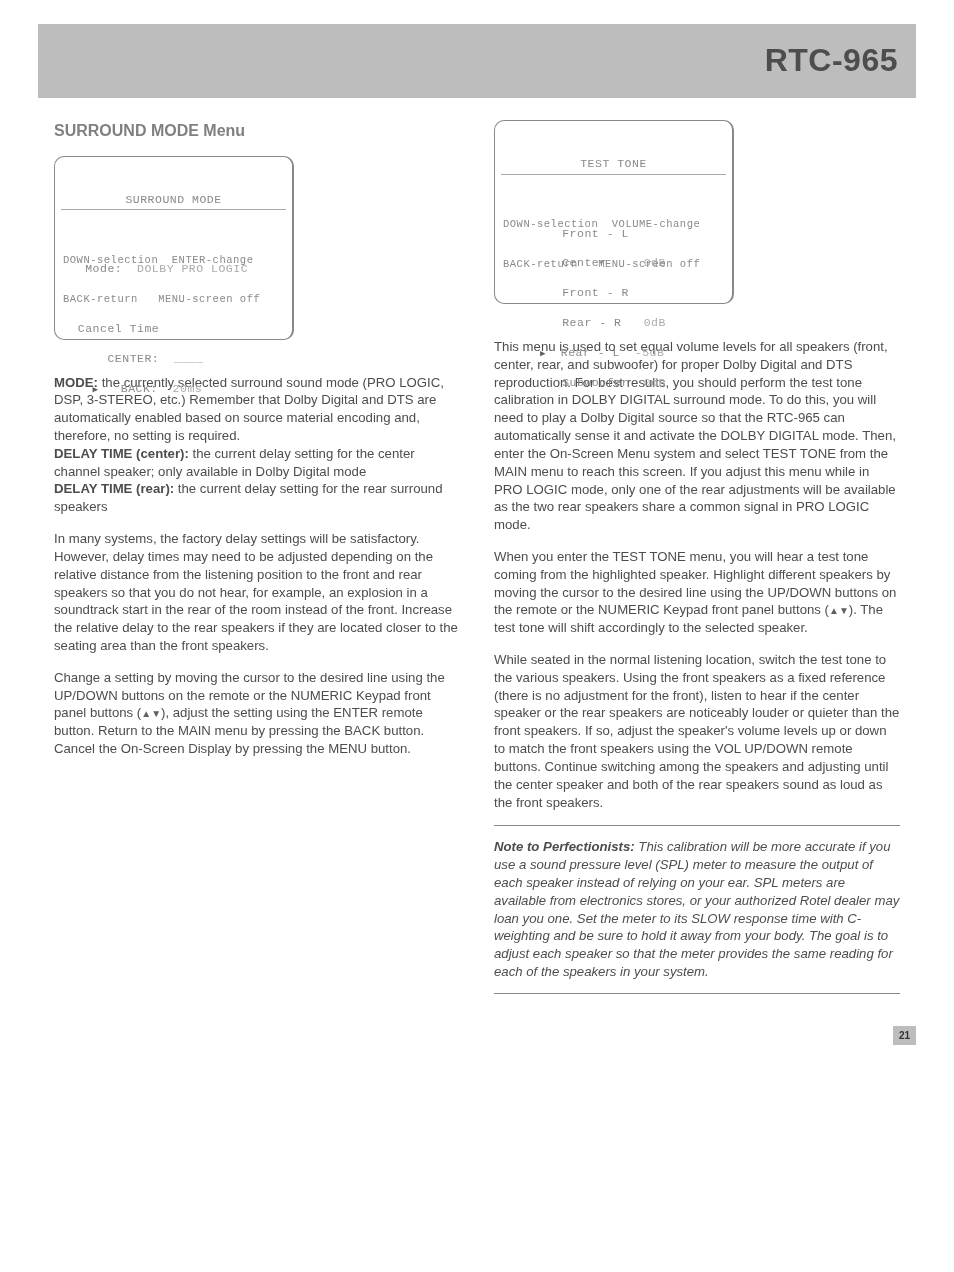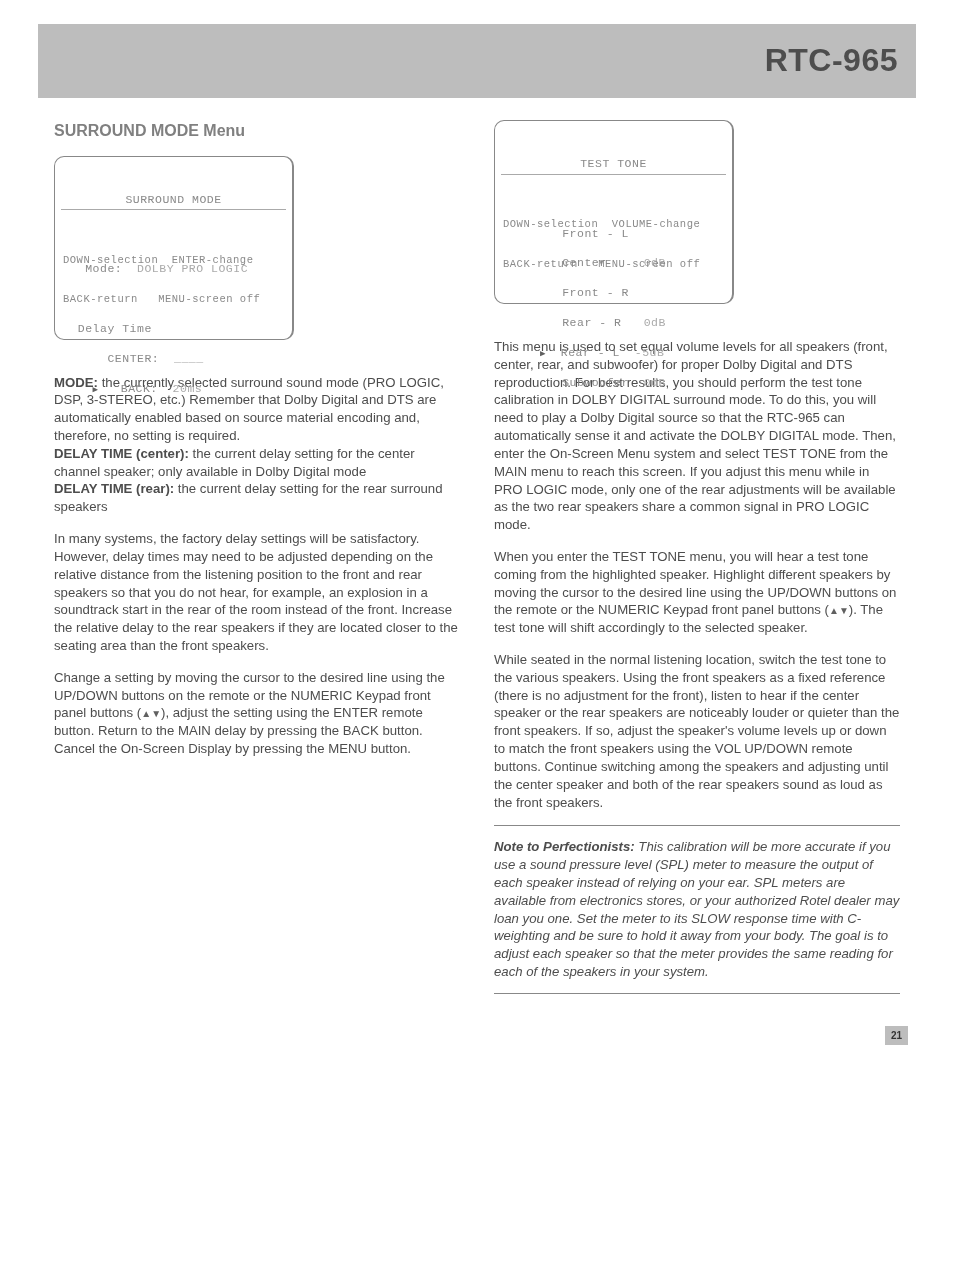--- a/index.html
+++ b/index.html
@@ -75,21 +75,21 @@
     color: #606060;
   }
   p.body { margin-bottom: 14px; font-family: Arial, Helvetica, sans-serif; font-stretch: condensed; }
   .b { font-weight: 700; }
   .up-down::before { content: "▲▼"; font-size: 10px; color: #606060; }
   hr.rule { border: none; border-top: 1px solid #888; margin: 12px 0; }
   .note-block { font-style: italic; margin: 4px 0 8px 0; font-family: Arial, Helvetica, sans-serif; }
   .note-block .b { }
   .page-number {
     position: absolute;
-    right: 46px;
+    right: 38px;
     margin-top: 20px;
     background: #bdbdbd;
     font-size: 10px;
     font-weight: 700;
     padding: 3px 6px;
     color: #333;
   }
   .footer-area { position: relative; height: 60px; }
 </style>
 </head>
@@ -102,36 +102,36 @@
 <div class="columns">
 
   <div class="col">
     <div class="section-heading">SURROUND MODE Menu</div>
 
     <div class="osd-box">
       <div class="osd-title-bar">SURROUND MODE</div>
       <div class="osd-body">
 <div>   <span>Mode:</span>  <span class="osd-val">DOLBY PRO LOGIC</span></div>
 <div> </div>
-<div>  <span>Delay Time</span></div>
+<div>  <span>Cancel Time</span></div>
 <div>      <span>CENTER:</span>  <span class="osd-val">____</span></div>
 <div>    <span class="arrow-right"></span>   <span>BACK:</span>  <span class="osd-val">20ms</span></div>
       </div>
       <div class="osd-hints">
         <div>DOWN-selection  ENTER-change</div>
         <div>BACK-return   MENU-screen off</div>
       </div>
     </div>
 
 
     <p class="body"><span class="b">MODE:</span><span> the currently selected surround sound mode (PRO LOGIC, DSP, 3-STEREO, etc.) Remember that Dolby Digital and DTS are automatically enabled based on source material encoding and, therefore, no setting is required.</span><br><span class="b">DELAY TIME (center):</span><span> the current delay setting for the center channel speaker; only available in Dolby Digital mode</span><br><span class="b">DELAY TIME (rear):</span><span> the current delay setting for the rear surround speakers</span></p>
 
     <p class="body">In many systems, the factory delay settings will be satisfactory. However, delay times may need to be adjusted depending on the relative distance from the listening position to the front and rear speakers so that you do not hear, for example, an explosion in a soundtrack start in the rear of the room instead of the front. Increase the relative delay to the rear speakers if they are located closer to the seating area than the front speakers.</p>
 
-    <p class="body"><span>Change a setting by moving the cursor to the desired line using the UP/DOWN buttons on the remote or the NUMERIC Keypad front panel buttons (</span><span class="up-down"></span><span>), adjust the setting using the ENTER remote button. Return to the MAIN delay by pressing the BACK button. Cancel the On-Screen Display by pressing the MENU button.</span></p>
+    <p class="body"><span>Change a setting by moving the cursor to the desired line using the UP/DOWN buttons on the remote or the NUMERIC Keypad front panel buttons (</span><span class="up-down"></span><span>), adjust the setting using the ENTER remote button. Return to the MAIN menu by pressing the BACK button. Cancel the On-Screen Display by pressing the MENU button.</span></p>
   </div>
 
   <div class="col">
 
     <div class="osd-box">
       <div class="osd-title-bar">TEST TONE</div>
       <div class="osd-body">
 <div>        <span>Front - L</span></div>
 <div>        <span>Center</span>     <span class="osd-val">0dB</span></div>
 <div>        <span>Front - R</span></div>

